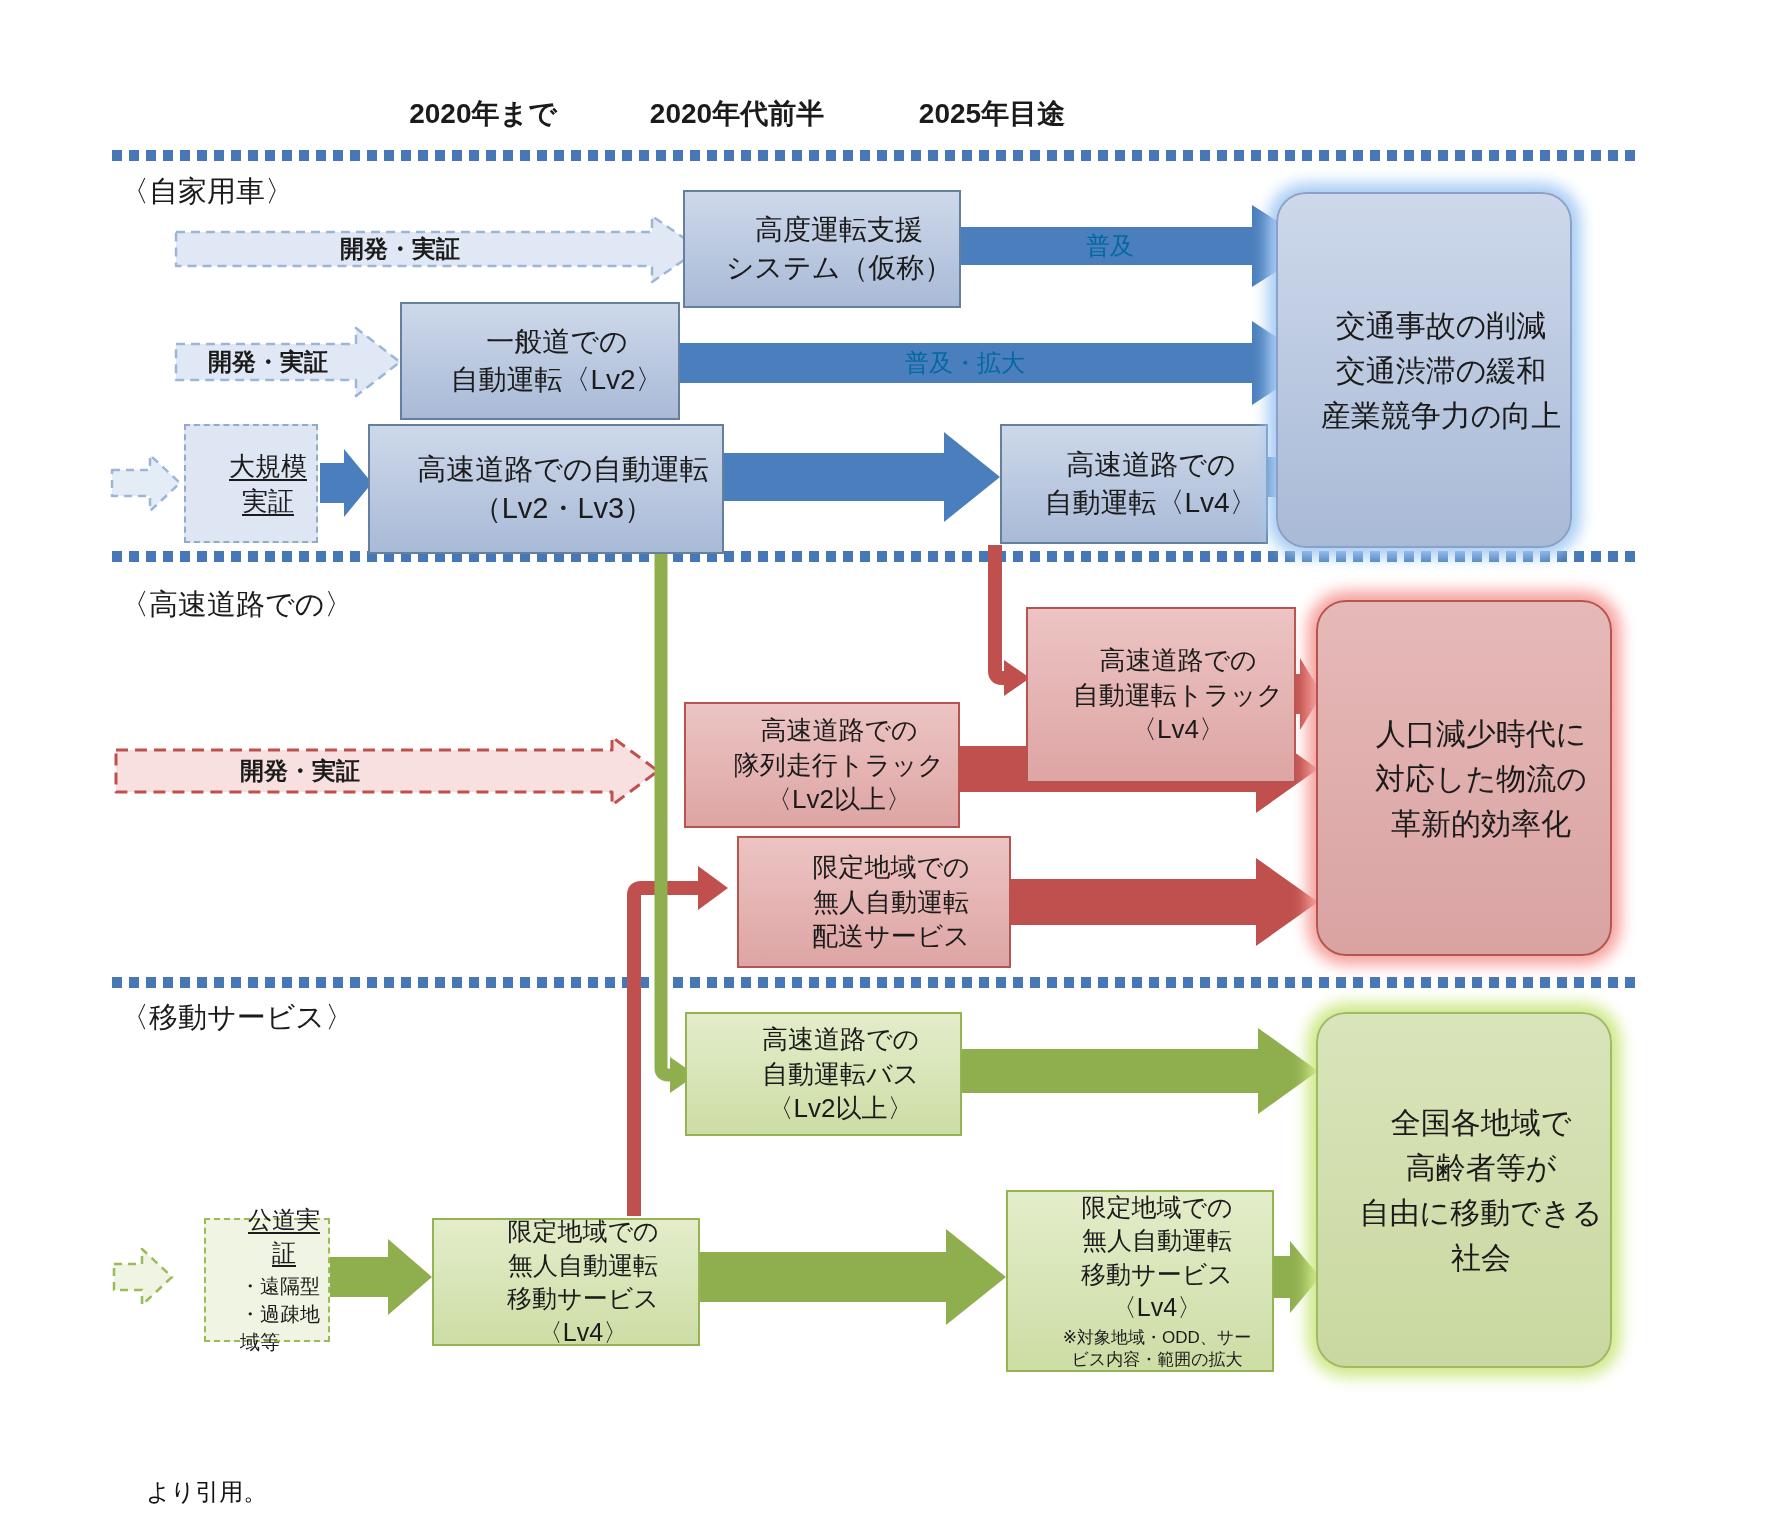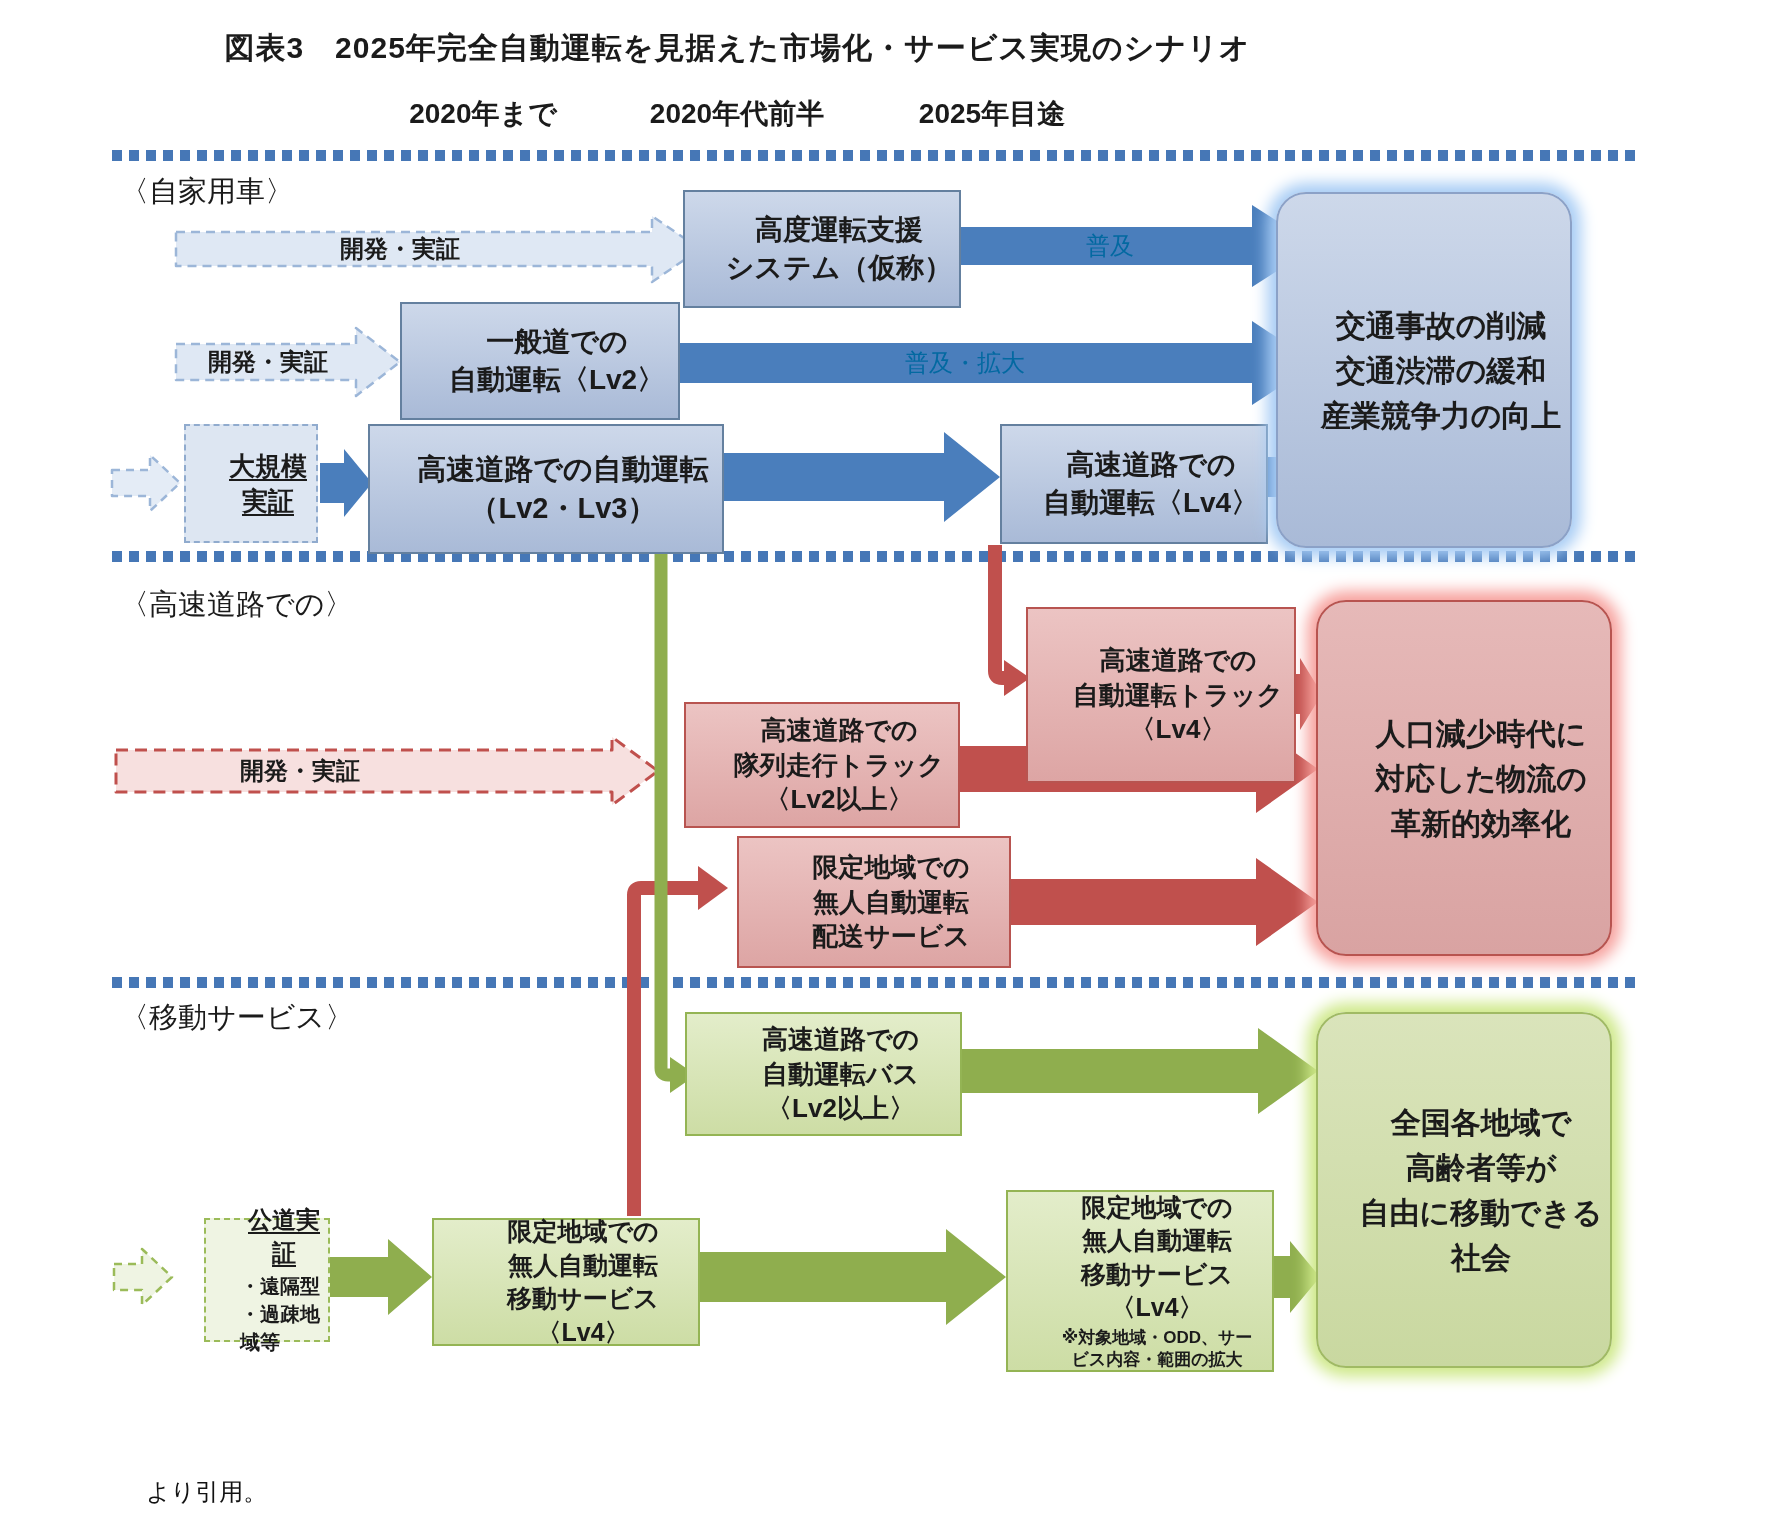--- a/index.html
+++ b/index.html
@@ -7,21 +7,21 @@
           font-family:"Liberation Sans","DejaVu Sans",sans-serif;color:#1b1b1b;}
   .abs{position:absolute;}
   .ctr{position:absolute;transform:translate(-50%,-50%);white-space:nowrap;}
   #title{left:0;top:28px;width:1475px;text-align:center;font-size:30px;font-weight:bold;letter-spacing:1px;}
   .tl{font-size:28px;font-weight:600;top:114px;}
   .sep{height:11px;width:1524px;left:112px;z-index:0;
        background:repeating-linear-gradient(90deg,#4677b6 0,#4677b6 10px,#ffffff 10px,#ffffff 17px);}
   .seclab{font-size:29px;font-weight:500;left:120px;z-index:3;}
   svg.layer{position:absolute;left:0;top:0;z-index:1;}
   .box{position:absolute;z-index:2;box-sizing:border-box;display:flex;align-items:center;justify-content:center;
-       text-align:center;white-space:pre-line;border:2px solid;line-height:1.34;font-weight:700;padding-left:34px;}
+       text-align:center;white-space:pre-line;border:2px solid;line-height:1.34;font-weight:400;padding-left:34px;}
   .bluebox{background:linear-gradient(180deg,#cdd8ea 0%,#a9bad7 100%);border-color:#64809f;}
   .redbox{background:linear-gradient(180deg,#ecc4c3 0%,#dda5a4 100%);border-color:#b85450;}
   .greenbox{background:linear-gradient(180deg,#e3edca 0%,#cddda5 100%);border-color:#94b454;}
   .dashblue{background:#dde6f2;border:2px dashed #90abce;}
   .dashgreen{background:#eff4e3;border:2px dashed #9bbb59;margin-left:36px;}
   .goal{border-radius:30px;font-size:30px;line-height:1.5;}
   .goal.bluebox{border-color:#8ba1c7;box-shadow:0 0 15px 9px #a8cdf5;}
   .goal.redbox{background:linear-gradient(180deg,#e6b9b8 0%,#d9a3a2 100%);box-shadow:0 0 15px 9px #f7a29e;}
   .goal.greenbox{background:linear-gradient(180deg,#dae4bb 0%,#c9d8a0 100%);border-color:#a0ba64;box-shadow:0 0 15px 9px #cfe98a;}
   .lbl{z-index:3;font-size:24px;font-weight:600;}
@@ -31,21 +31,20 @@
   #koudou-notes{font-size:20px;text-align:left;line-height:1.4;white-space:pre-line;margin-top:3px;}
   #m2-box{flex-direction:column;}
   #m2-note{font-size:17px;line-height:1.3;white-space:pre-line;margin-top:2px;}
   .src{font-family:"Liberation Serif","DejaVu Serif",serif;font-size:24px;color:#111;z-index:3;}
 </style>
 </head>
 <body>
 
 <div id="canvas">
 
-  <div id="title" class="abs">図表3　2025年完全自動運転を見据えた市場化・サービス実現のシナリオ</div>
   <div class="ctr tl" style="left:483px;">2020年まで</div>
   <div class="ctr tl" style="left:737px;">2020年代前半</div>
   <div class="ctr tl" style="left:992px;">2025年目途</div>
 
   <div class="abs sep" style="top:150px;"></div>
   <div class="abs sep" style="top:551px;"></div>
   <div class="abs sep" style="top:977px;"></div>
 
   <div class="abs seclab" style="top:172px;">〈自家用車〉</div>
   <div class="abs seclab" style="top:585px;">〈高速道路での〉</div>

